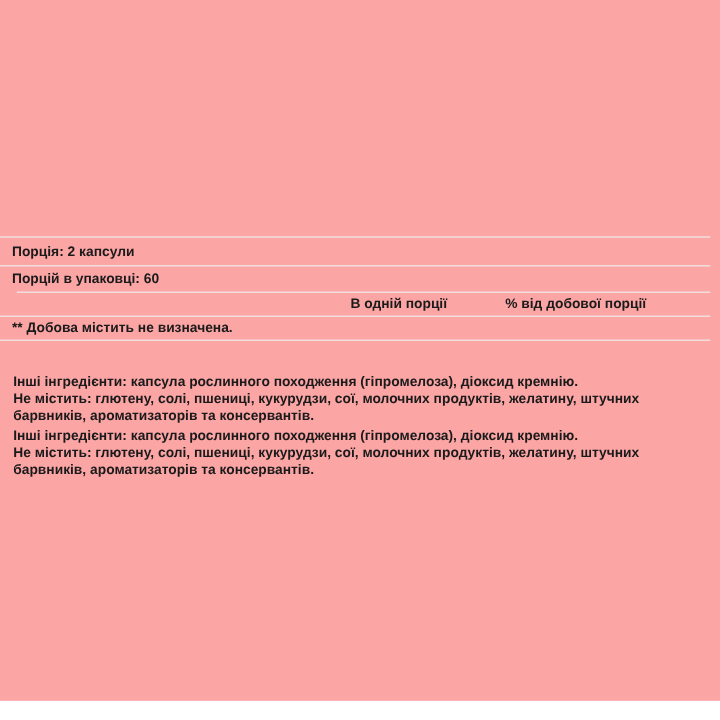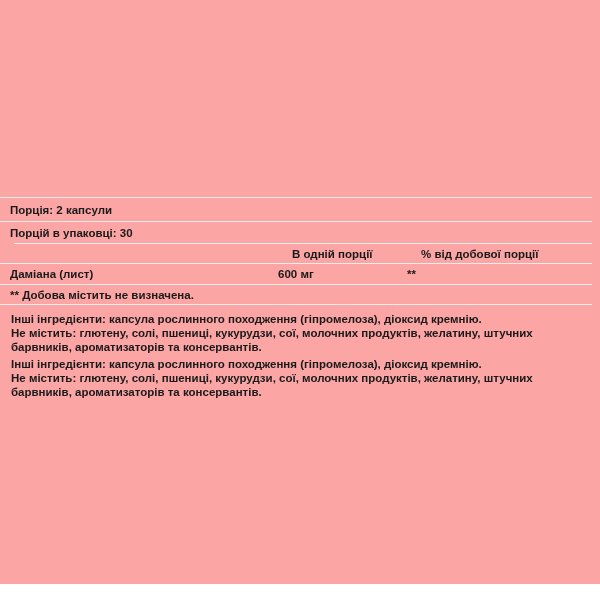--- a/index.html
+++ b/index.html
@@ -59,34 +59,29 @@
 
 <div class="canvas">
 
   <section class="facts">
 
     <div class="row r1">
       <span>Порція: 2 капсули</span>
     </div>
 
     <div class="row r2">
-      <span>Порцій в упаковці: 30</span>
+      <span>Порцій в упаковці: 60</span>
     </div>
 
     <div class="row r3 cols">
       <span class="c1"></span>
       <span class="c2">В одній порції</span>
       <span class="c3">% від добової порції</span>
     </div>
 
-    <div class="row r4 cols">
-      <span class="c1">Даміана (лист)</span>
-      <span class="c2">600 мг</span>
-      <span class="c3">**</span>
-    </div>
 
     <div class="row r5">
       <span>** Добова містить не визначена.</span>
     </div>
 
   </section>
 
   <div class="para p1">
     <span class="block">Інші інгредієнти: капсула рослинного походження (гіпромелоза), діоксид кремнію.</span>
     <span class="block">Не містить: глютену, солі, пшениці, кукурудзи, сої, молочних продуктів, желатину, штучних барвників, ароматизаторів та консервантів.</span>

